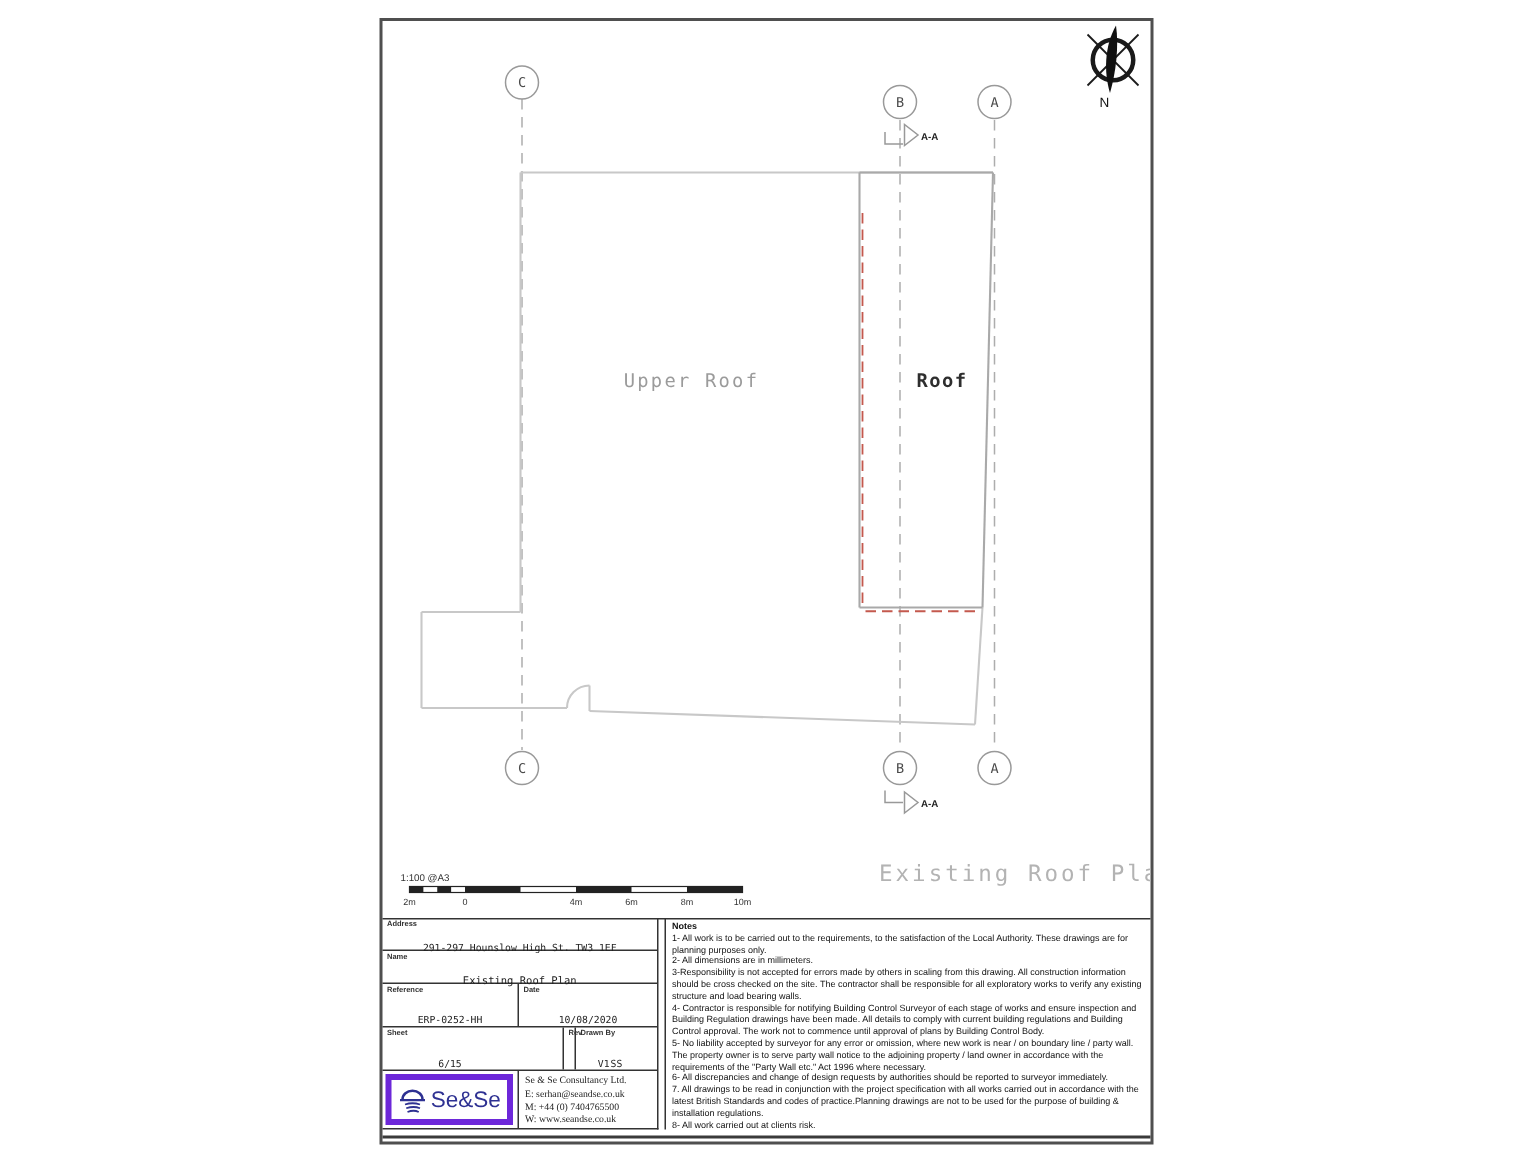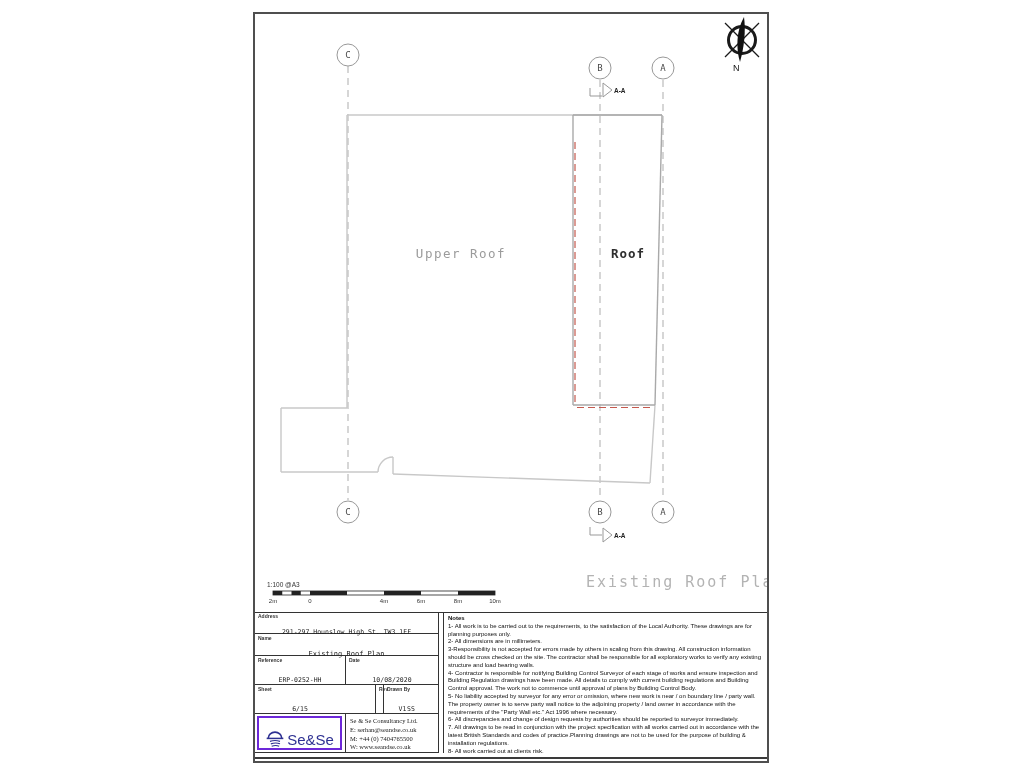--- a/index.html
+++ b/index.html
@@ -23,22 +23,22 @@
   .tb{position:absolute;left:0;top:0;width:184px;height:141px;box-sizing:border-box;
     border-right:1px solid #333;border-bottom:1.5px solid #333;}
   .tb-row{position:relative;width:100%;box-sizing:border-box;border-bottom:1px solid #333;}
   .tb-row:last-child{border-bottom:none;}
   .tb-label{position:absolute;top:1px;left:3px;font-size:5px;color:#333;font-weight:bold;}
   .tb-value{position:absolute;left:0;right:0;top:0;bottom:0;display:flex;align-items:center;
     justify-content:center;padding-top:19px;font-family:"DejaVu Sans Mono",monospace;
     font-size:6.5px;color:#222;white-space:nowrap;}
   .tb-cell{position:absolute;top:0;bottom:0;box-sizing:border-box;border-left:1px solid #333;}
   .logo-cell{position:absolute;left:0;top:0;bottom:0;width:90px;}
-  .logo-box{position:absolute;left:2px;top:2px;right:3px;bottom:2px;border:2px solid #6d28d9;
-    display:flex;align-items:flex-end;justify-content:center;gap:2px;}
+  .logo-box{position:absolute;left:2px;top:2px;right:3px;bottom:2px;border:4px solid #6d28d9;
+    display:flex;align-items:center;justify-content:center;gap:2px;}
   .logo-text{font-size:15px;color:#2e3192;font-family:"Liberation Sans",sans-serif;}
   .contact-cell{position:absolute;left:90px;top:0;bottom:0;right:0;box-sizing:border-box;
     border-left:1px solid #333;padding:3px 2px 0 4px;}
   .contact-cell div{font-family:"Liberation Serif",serif;font-size:6.5px;line-height:1.35;color:#222;white-space:nowrap;}
   .notes{position:absolute;left:188px;top:0;width:324px;height:141px;box-sizing:border-box;
     border-left:1px solid #333;padding:3px 4px 0 4px;}
   .notes p{margin:0;font-size:6px;line-height:1.3;color:#111;font-family:"Liberation Sans",sans-serif;}
   .notes .notes-title{font-weight:bold;}
   .heavy-line{position:absolute;left:0;top:145px;width:512px;height:2px;background:#3a3a3a;}
 </style>

